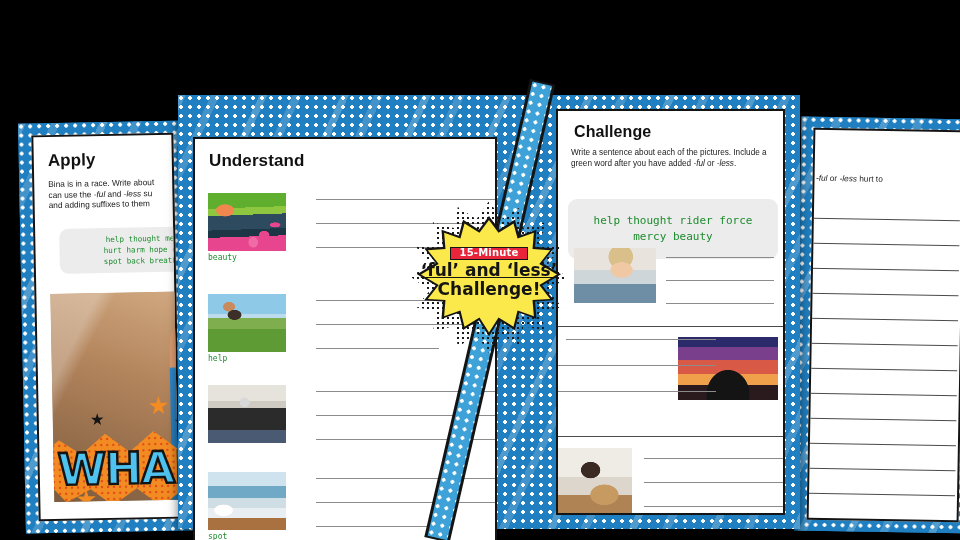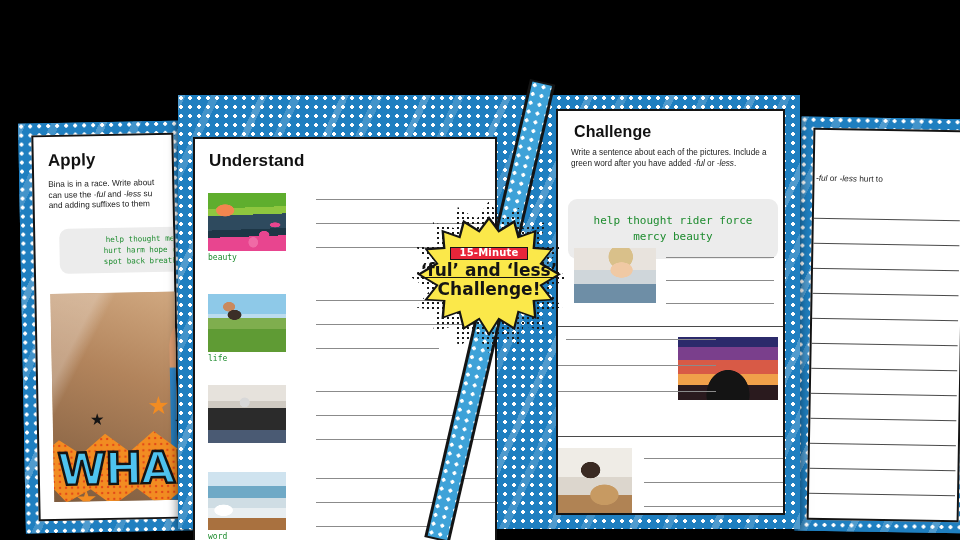--- a/index.html
+++ b/index.html
@@ -196,21 +196,21 @@
           <div class="rule" style="width:137px;"></div>
         </div>
       </div>
 
       <div style="position:absolute; left:13px; top:155px; width:340px;">
         <div class="photo" style="width:78px; height:58px;
                background:
                  radial-gradient(ellipse at 34% 36%, #3b2f27 0 9%, rgba(0,0,0,0) 10%),
                  radial-gradient(ellipse at 27% 22%, #c98a5e 0 7%, rgba(0,0,0,0) 8%),
                  linear-gradient(180deg,#8ec9e8 0 34%,#bcdcee 34% 42%,#7fae4e 42% 60%,#5f9b34 60% 100%);"></div>
-        <div class="green-word" style="margin-top:2px;">life</div>
+        <div class="green-word" style="margin-top:2px;">help</div>
         <div style="position:absolute; left:108px; top:6px; width:232px;">
           <div class="rule" style="width:180px; margin-bottom:23px;"></div>
           <div class="rule" style="width:182px; margin-bottom:23px;"></div>
           <div class="rule" style="width:123px;"></div>
         </div>
       </div>
 
       <div style="position:absolute; left:13px; top:246px; width:340px;">
         <div class="photo" style="width:78px; height:58px;
                background:
@@ -222,21 +222,21 @@
           <div class="rule" style="margin-bottom:23px;"></div>
           <div class="rule"></div>
         </div>
       </div>
 
       <div style="position:absolute; left:13px; top:333px; width:340px;">
         <div class="photo" style="width:78px; height:58px;
                background:
                  radial-gradient(ellipse at 20% 66%, #ffffff 0 10%, rgba(0,0,0,0) 11%),
                  linear-gradient(180deg,#cfe3ef 0 24%,#6fa9c6 24% 44%,#cfdde4 44% 62%,#e8eef1 62% 80%,#a9713f 80% 100%);"></div>
-        <div class="green-word" style="margin-top:2px;">word</div>
+        <div class="green-word" style="margin-top:2px;">spot</div>
         <div style="position:absolute; left:108px; top:6px; width:232px;">
           <div class="rule" style="width:200px; margin-bottom:23px;"></div>
           <div class="rule" style="width:180px; margin-bottom:23px;"></div>
           <div class="rule" style="width:120px;"></div>
         </div>
       </div>
     </div>
 
     <div class="inner" style="left:378px; top:14px; width:229px; height:406px;">
       <div class="h-title" style="position:absolute; left:16px; top:12px; font-size:16px;">Challenge</div>

